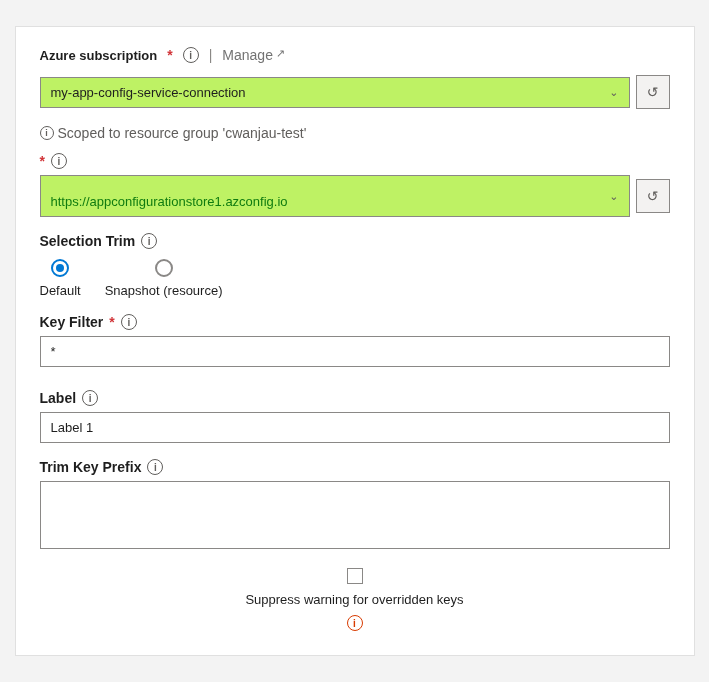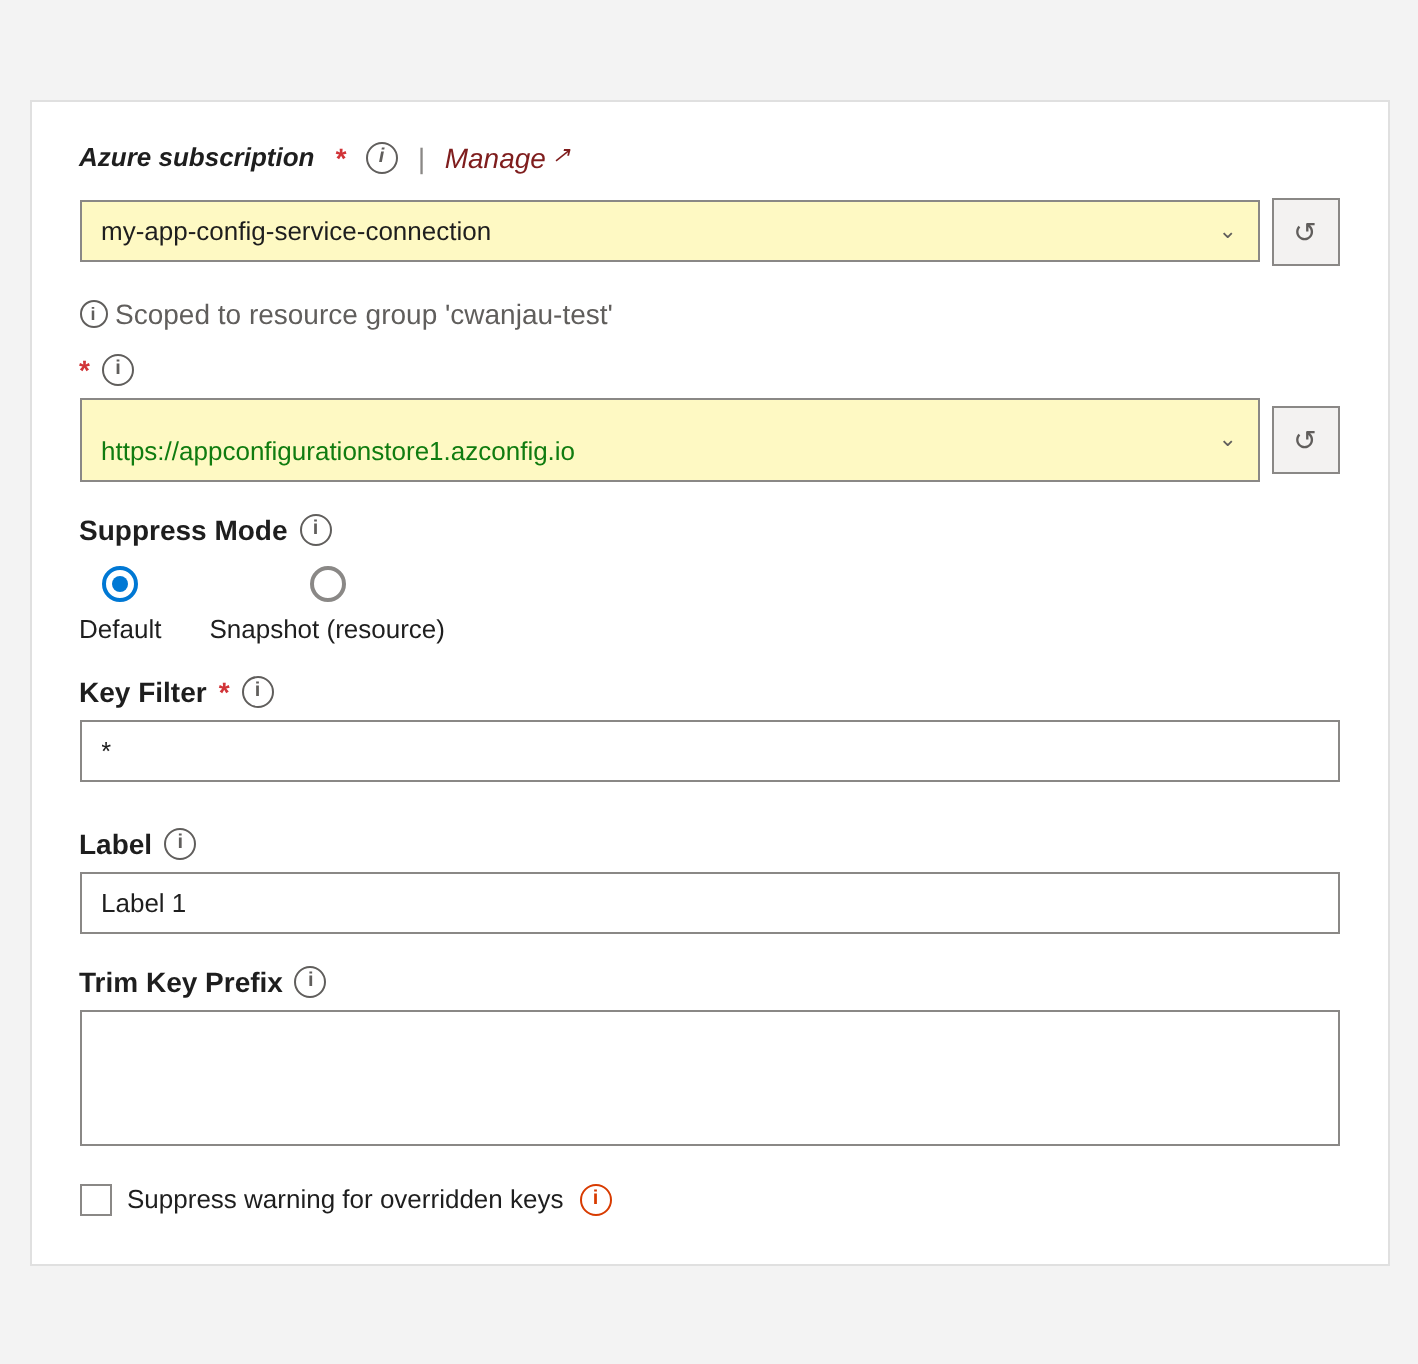--- a/index.html
+++ b/index.html
@@ -64,21 +64,21 @@
       gap: 6px;
     }
 
     .dropdown {
       flex: 1;
       border: 1px solid #8a8886;
       padding: 7px 10px;
       display: flex;
       align-items: center;
       justify-content: space-between;
-      background: #fef9c3;
+      background: #bef264;
       cursor: pointer;
       color: #1e1e1e;
     }
 
     .dropdown-value {
       color: #1e1e1e;
       font-size: 13px;
     }
 
     .dropdown-value.url {
@@ -126,35 +126,34 @@
       font-size: 9px;
       font-weight: bold;
       color: #605e5c;
     }
 
     .header-row {
       display: flex;
       align-items: center;
       gap: 10px;
       margin-bottom: 12px;
-      font-style: italic;
     }
 
     .header-label {
       color: #1e1e1e;
       font-size: 13px;
       font-weight: 600;
     }
 
     .divider {
       color: #8a8886;
     }
 
     .manage-link {
-      color: #7f1d1d;
+      color: #737373;
       text-decoration: none;
       display: flex;
       align-items: flex-start;
       gap: 3px;
       font-size: 13px;
     }
 
     .external-icon {
       font-size: 11px;
     }
@@ -234,20 +233,21 @@
       height: 68px;
       resize: none;
       outline: none;
     }
 
     .checkbox-row {
       display: flex;
       align-items: center;
       gap: 8px;
       margin-top: 16px;
+      flex-direction: column;
     }
 
     .checkbox {
       width: 16px;
       height: 16px;
       border: 1.5px solid #8a8886;
       background: #ffffff;
       flex-shrink: 0;
       cursor: pointer;
     }
@@ -310,21 +310,21 @@
       <div class="dropdown">
         <span class="dropdown-value url">https://appconfigurationstore1.azconfig.io</span>
         <span class="chevron-icon">⌄</span>
       </div>
       <button class="refresh-btn">↺</button>
     </div>
   </div>
 
   <div class="field-group" style="margin-top:16px;">
     <div class="selection-mode-label">
-      <span>Suppress Mode</span>
+      <span>Selection Trim</span>
       <span class="info-icon">i</span>
     </div>
     <div class="radio-group">
       <div class="radio-option">
         <div class="radio-outer checked">
           <div class="radio-inner"></div>
         </div>
         <span class="radio-label">Default</span>
       </div>
       <div class="radio-option">

